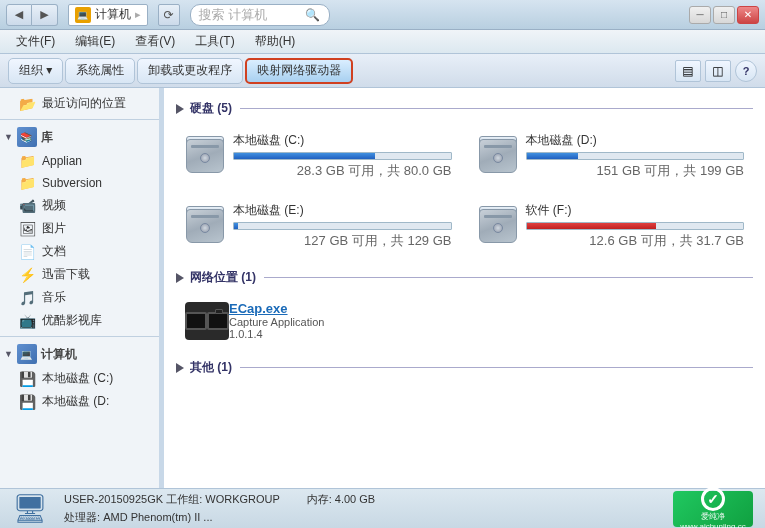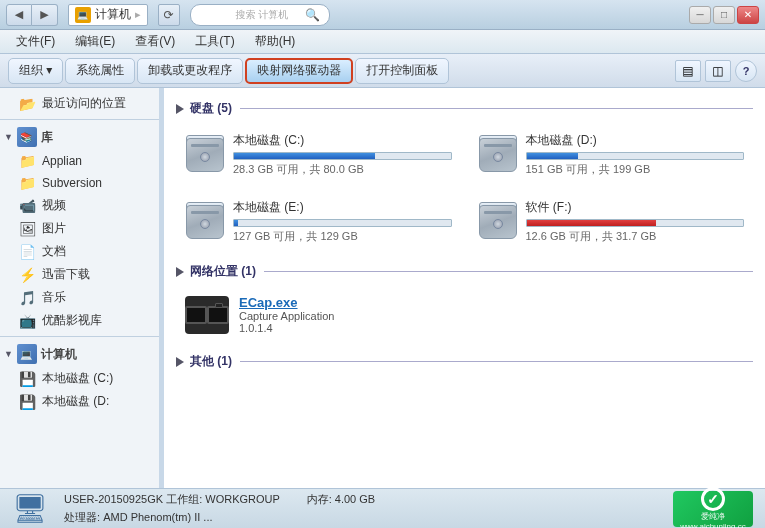--- a/index.html
+++ b/index.html
@@ -342,30 +342,30 @@
       overflow: hidden;
     }
     .progress-bar-fill {
       height: 100%;
       background: linear-gradient(to bottom, #4090e0, #2060c0);
     }
     .progress-bar-fill.red {
       background: linear-gradient(to bottom, #e04040, #c02020);
     }
     .drive-space {
-      font-size: 11px;
+      font-size: 13px;
       color: #666;
+      text-align: right;
     }
 
     
     .network-item {
       display: flex;
       align-items: center;
       padding: 6px 8px;
-      gap: 10px;
       cursor: pointer;
       border: 1px solid transparent;
       border-radius: 3px;
     }
     .cam-icon {
       width: 44px;
       height: 38px;
       background: #2a2a2a;
       border-radius: 4px;
       display: flex;
@@ -510,21 +510,21 @@
       <div class="nav-btn">◀</div>
       <div class="nav-btn">▶</div>
     </div>
     <div class="address-bar">
       <span class="address-icon">💻</span>
       <span>计算机</span>
       <span style="color:#aaa;margin-left:4px;font-size:11px;"> ▸</span>
     </div>
     <div class="refresh-btn">⟳</div>
     <div class="search-bar">
-      <span style="font-size:10px;color:#aaa;margin-left:37px;">搜索 计算机</span>
+      <span style="font-size:13px;color:#aaa;">搜索 计算机</span>
       <span style="margin-left:auto;color:#9ab0c5;font-size:12px;">🔍</span>
     </div>
   </div>
   <div class="window-controls">
     <div class="wc-btn wc-min">─</div>
     <div class="wc-btn wc-max">□</div>
     <div class="wc-btn wc-close">✕</div>
   </div>
 </div>
 
@@ -534,21 +534,20 @@
   <div class="menu-item">查看(V)</div>
   <div class="menu-item">工具(T)</div>
   <div class="menu-item">帮助(H)</div>
 </div>
 
 <div class="toolbar">
   <div class="toolbar-btn">组织 ▾</div>
   <div class="toolbar-btn">系统属性</div>
   <div class="toolbar-btn">卸载或更改程序</div>
   <div class="toolbar-btn active">映射网络驱动器</div>
-  <div class="toolbar-btn">打开控制面板</div>
   <div class="toolbar-right">
     <div class="view-btn">▤</div>
     <div class="view-btn">◫</div>
     <div class="help-btn">?</div>
   </div>
 </div>
 
 <div class="main-layout">
 
   <div class="sidebar">

